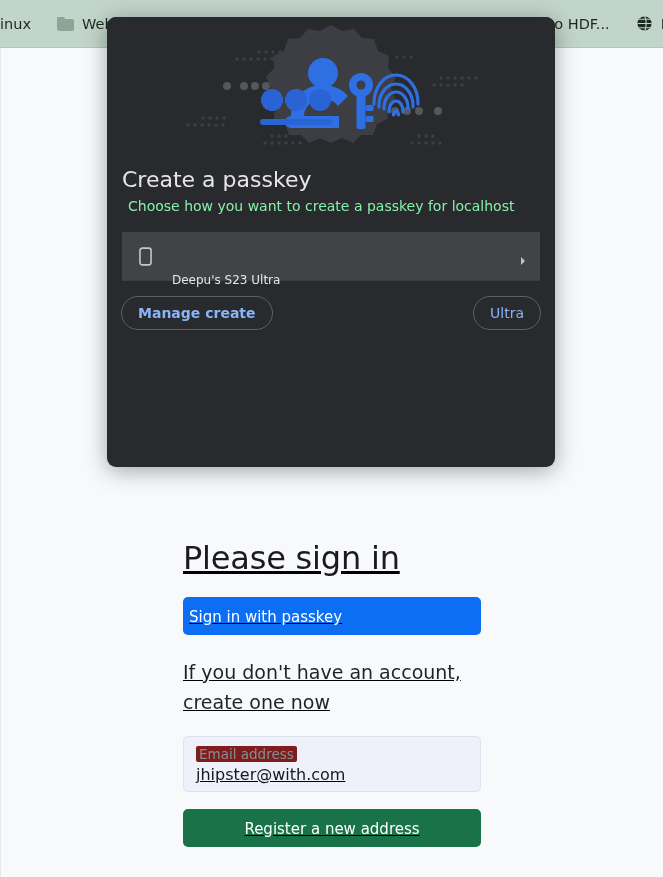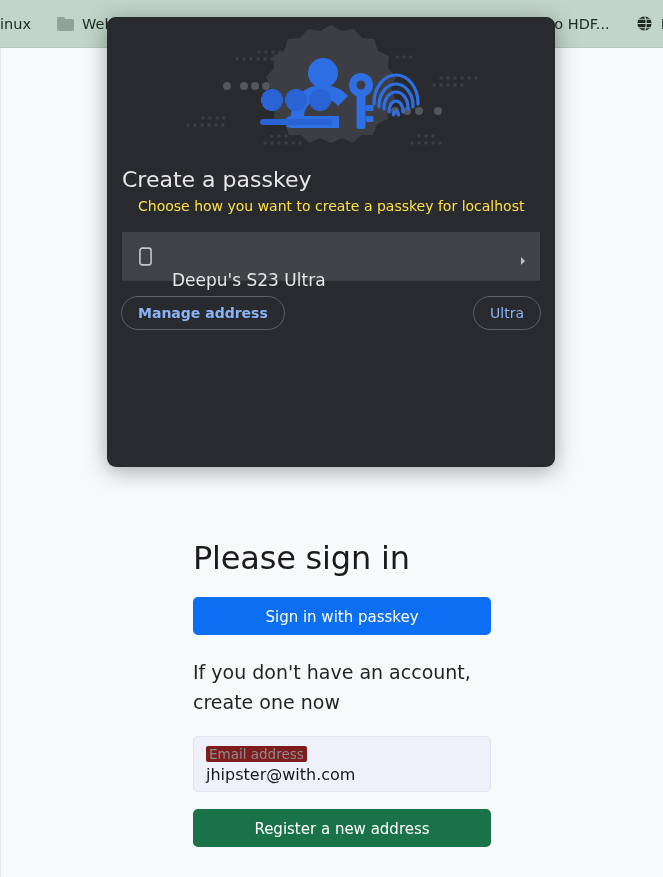--- a/index.html
+++ b/index.html
@@ -42,32 +42,32 @@
   .globe-ico { width: 17px; height: 17px; flex: none; }
 
   
   .page {
     position: absolute; top: 48px; left: 0;
     width: 663px; height: 829px;
     background: #f8f9fb;
     border-left: 1px solid #e7e9ee;
   }
   .signin-wrap {
-    position: absolute; left: 192px; top: 492px; width: 298px;
+    position: absolute; left: 182px; top: 492px; width: 298px; text-decoration: underline;
   }
   .page-title {
     font-size: 32px; font-weight: 400; color: #1b1b1f;
     margin: 0 0 20px 0; line-height: 1.15; letter-spacing: -0.2px;
   }
   .btn-primary {
     display: block; width: 298px; height: 38px;
     background: #0c6ef2; color: #fff;
     border: none; border-radius: 5px;
     font-size: 15px; font-family: inherit;
-    cursor: pointer; line-height: 38px; text-align: center;
+    cursor: pointer; line-height: 38px; text-align: left;
   }
   .helper-text {
     font-size: 19px; color: #1f2328; line-height: 1.6;
     margin: 22px 0 18px 0; width: 280px;
   }
   .email-field {
     width: 298px; height: 56px;
     background: #eef1fa; border: 1px solid #dfe3ef;
     border-radius: 5px; position: relative;
     padding: 7px 12px 0 12px;
@@ -105,40 +105,40 @@
     width: 100%; height: 150px;
     position: relative; overflow: hidden;
   }
   .dlg-hero svg { position: absolute; left: 0; top: 0; }
   .dlg-body { padding: 0 15px; }
   .dlg-title {
     font-size: 22px; color: #e6e6e8; font-weight: 400;
     margin: 0 0 6px 0; padding-left: 0;
   }
   .dlg-sub {
-    font-size: 14px; color: #fde047; margin: 0 0 18px 16px;
+    font-size: 14px; color: #86efac; margin: 0 0 18px 6px;
   }
   .dlg-list { border-radius: 0; }
   .dlg-row {
     display: flex; align-items: center;
     height: 48px; cursor: pointer;
     padding: 0 12px 0 13px;
     border-top: 1px solid #3b3d41;
   }
   .dlg-row:first-child { border-top: none; }
   .dlg-row.selected {
     background: #414347; border-top-color: transparent;
   }
   .dlg-row .r-ico {
     width: 20px; height: 20px; flex: none;
     display: flex; align-items: center; justify-content: center;
     margin-right: 17px; color: #c6c7cb;
   }
   .dlg-row .r-label {
-    flex: 1; font-size: 17px; color: #e6e6e8; margin-top: 48px;
+    flex: 1; font-size: 12px; color: #e6e6e8; margin-top: 48px;
   }
   .dlg-row .r-arrow {
     width: 10px; height: 10px; flex: none; color: #c0c1c5;
   }
   .dlg-sep {
     height: 1px; background: #3b3d41; margin: 0;
   }
   .dlg-actions {
     display: flex; align-items: center;
     padding: 15px 14px 0 14px;
@@ -345,16 +345,16 @@
         </span>
       </div>
 
 
 
       <div class="dlg-sep"></div>
     </div>
   </div>
 
   <div class="dlg-actions">
-    <button class="dlg-btn strong">Manage address</button>
+    <button class="dlg-btn strong">Manage create</button>
     <button class="dlg-btn right">Ultra</button>
   </div>
 </div>
 
 </body></html>

